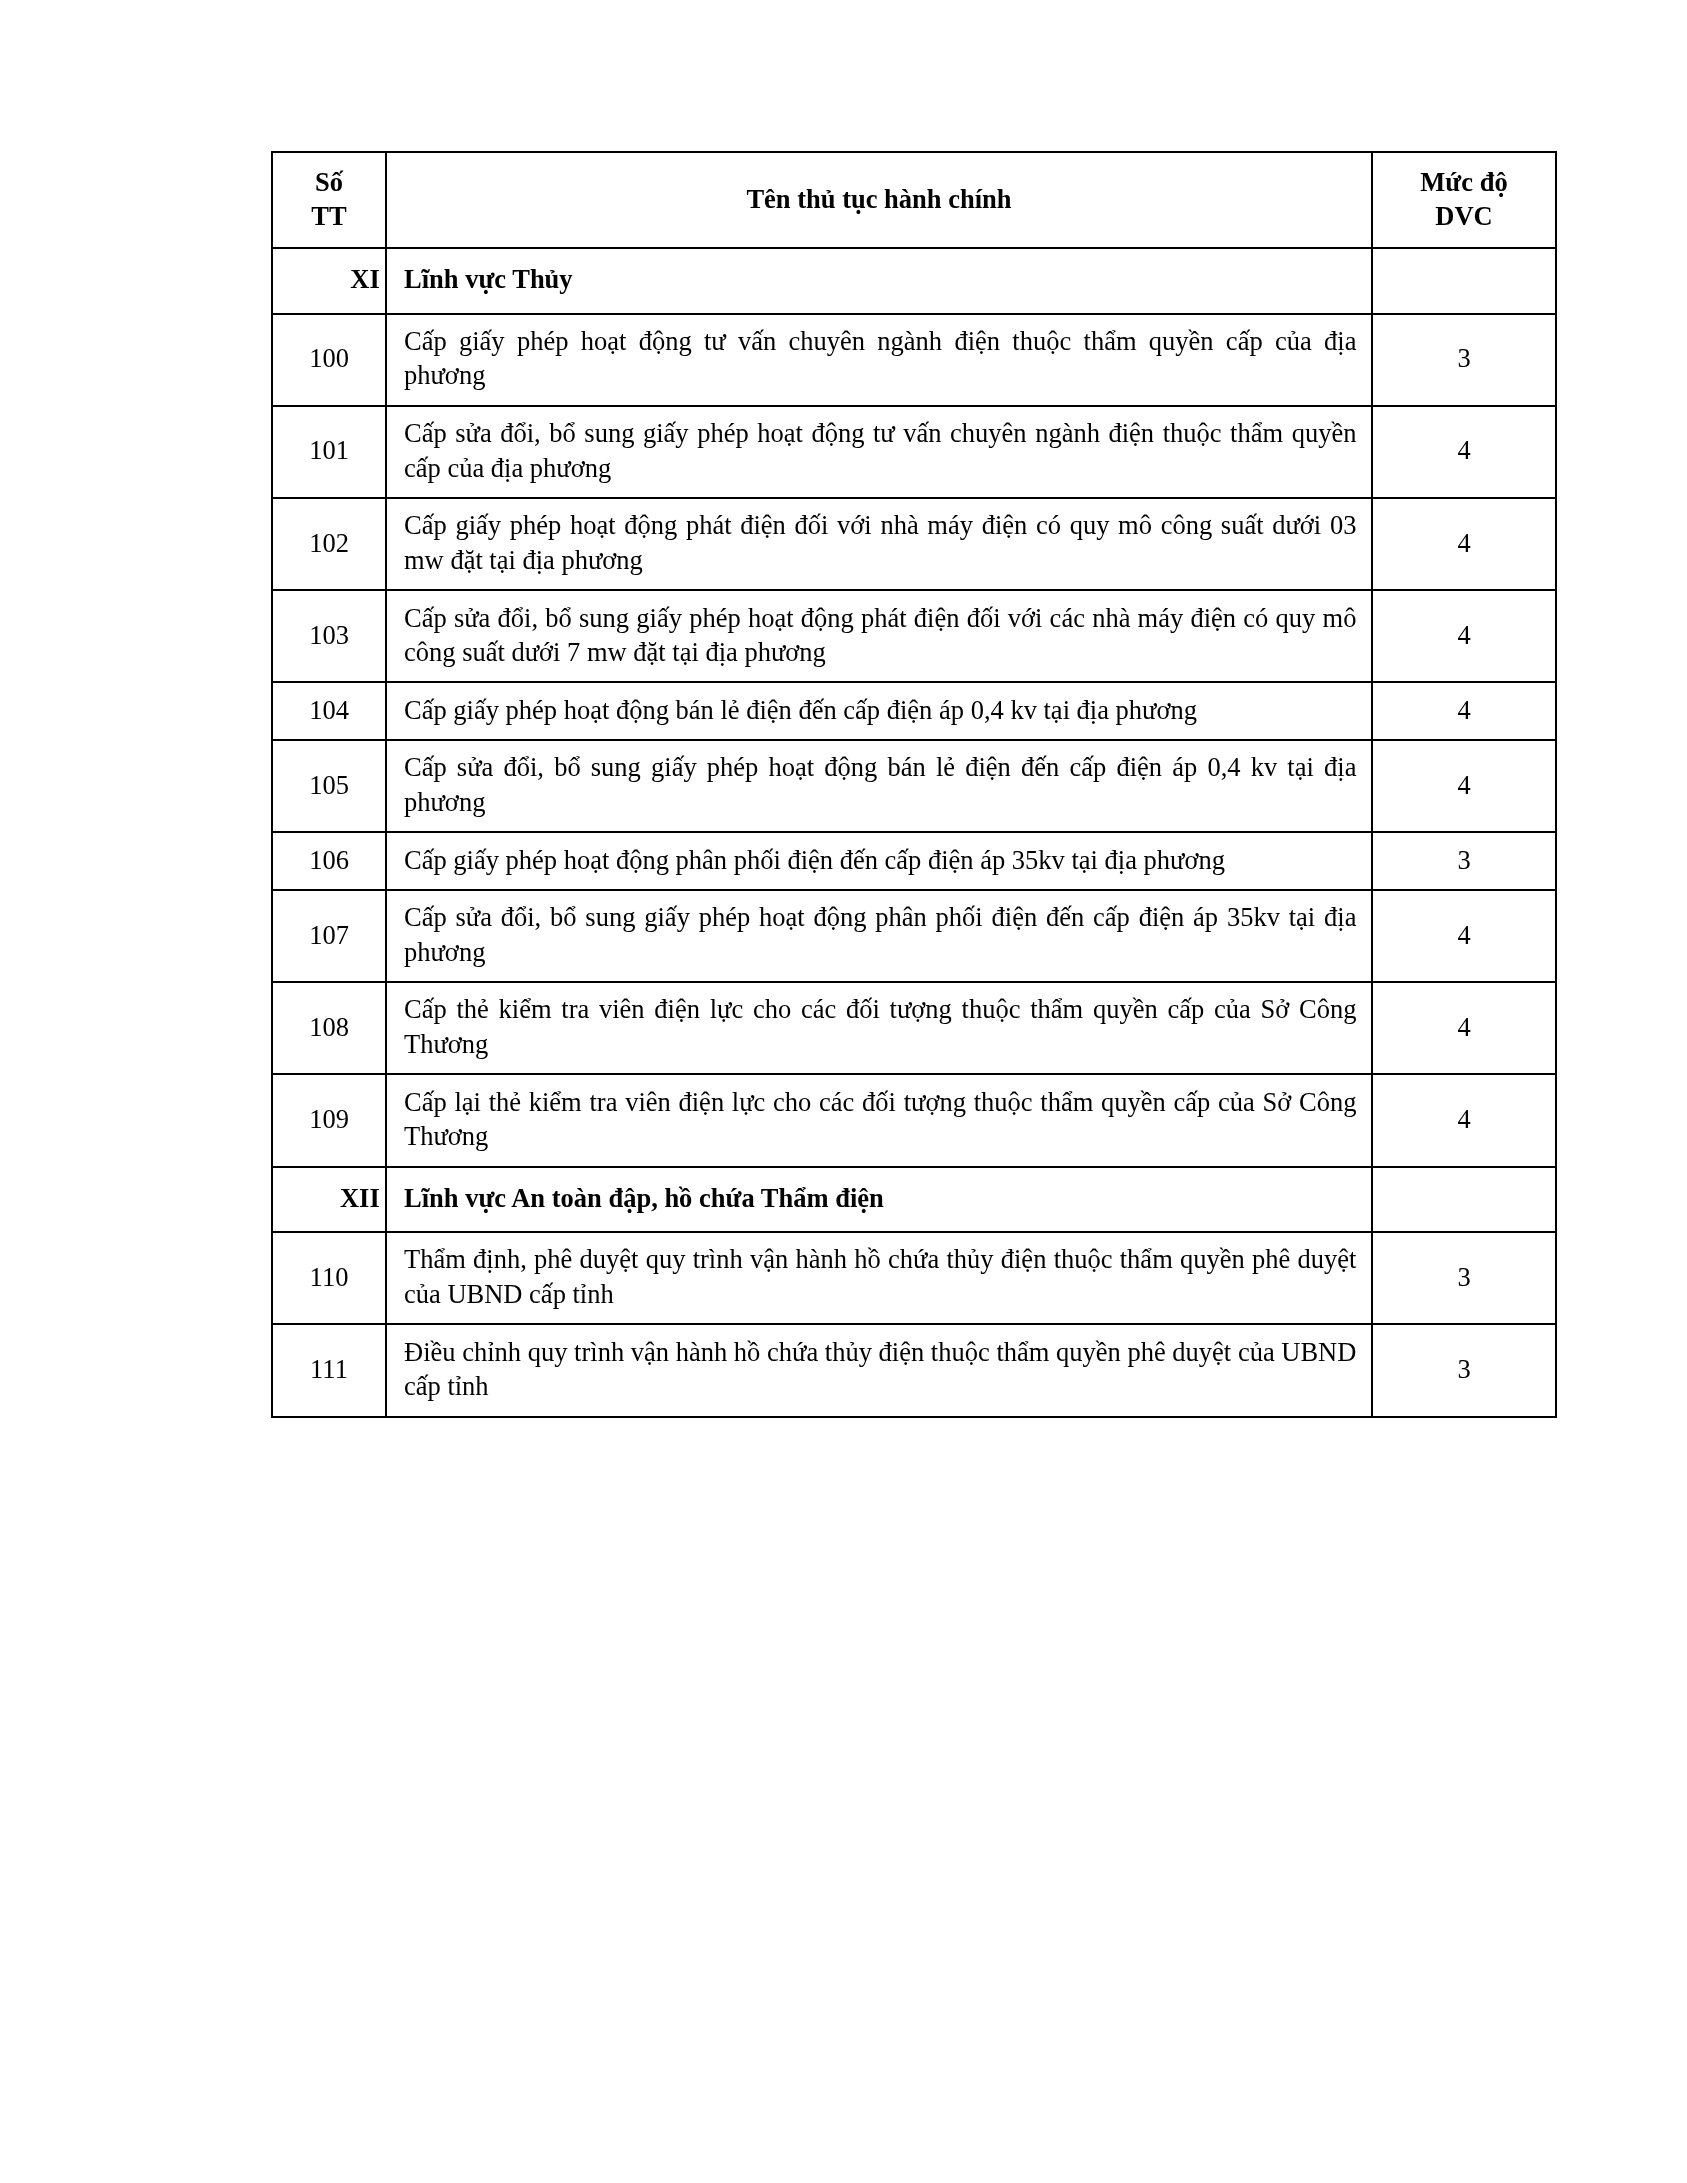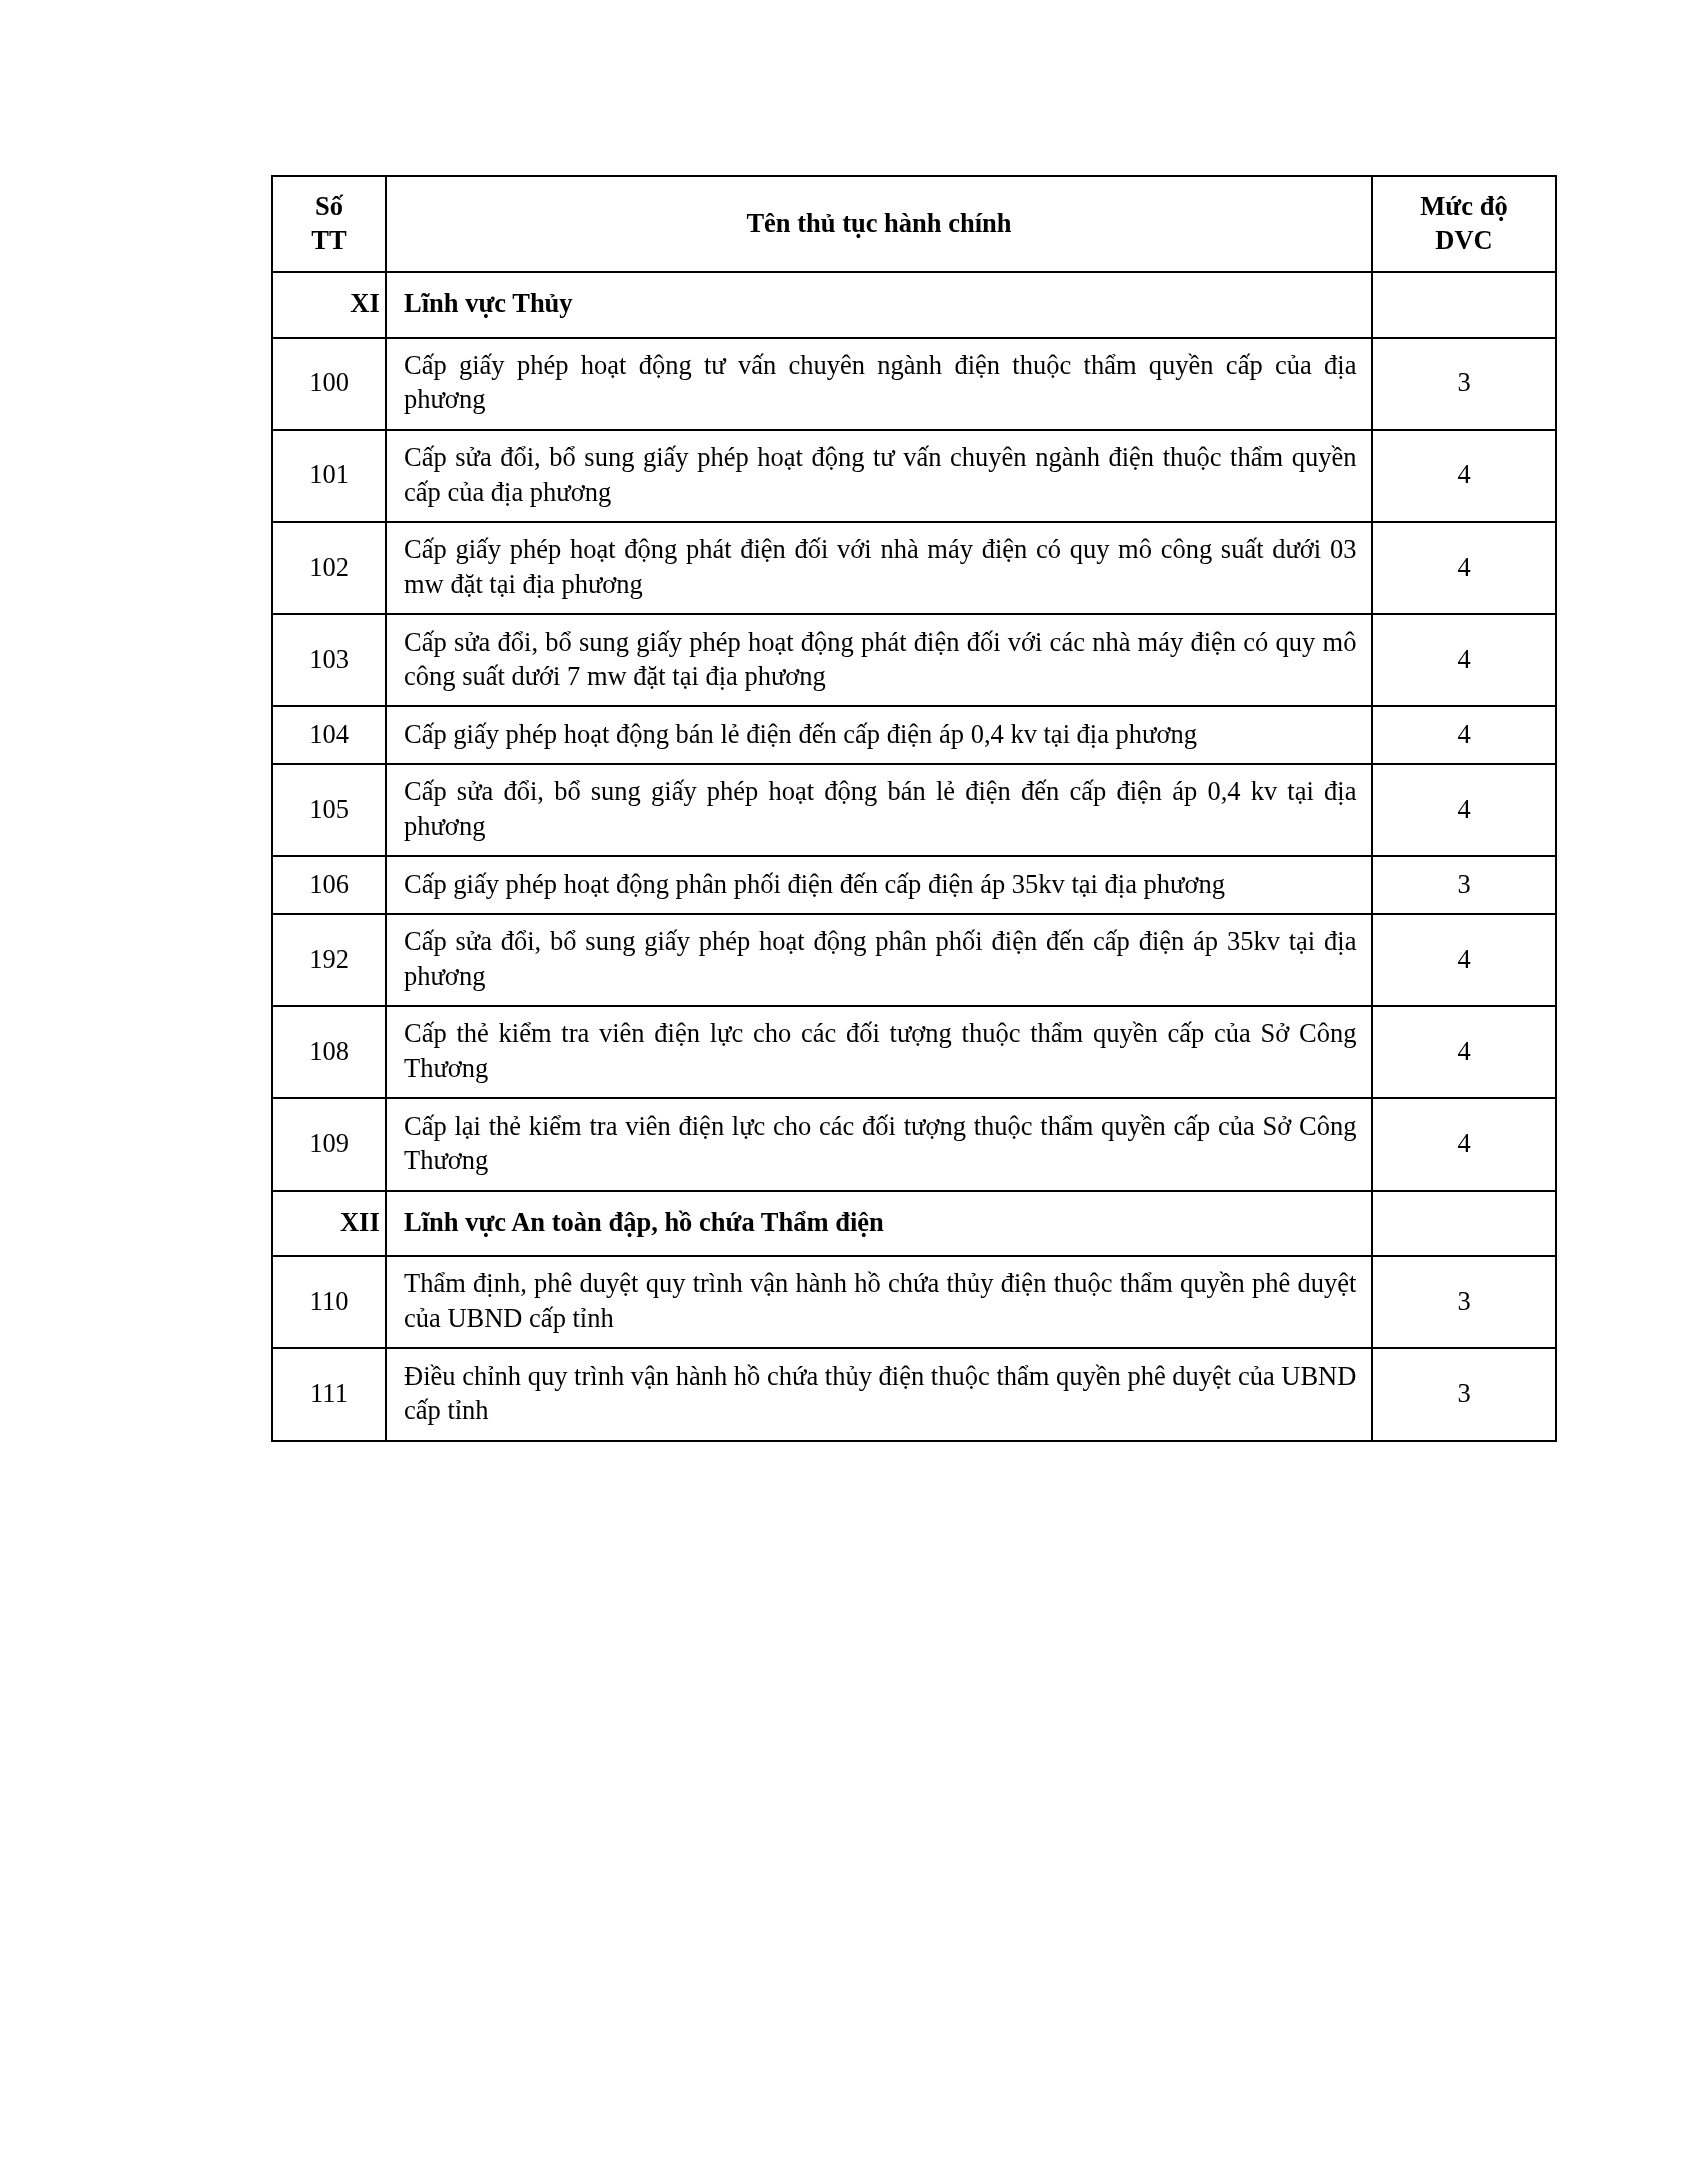--- a/index.html
+++ b/index.html
@@ -17,21 +17,20 @@
   .page {
     box-sizing: border-box;
     width: 1687px;
     height: 2183px;
     padding: 151px 132px 0 271px;
   }
   table.tthc {
     border-collapse: collapse;
     width: 1283px;
     table-layout: fixed;
-    margin-top: 24px;
   }
   table.tthc col.c-stt { width: 114px; }
   table.tthc col.c-name { width: 986px; }
   table.tthc col.c-muc { width: 184px; }
 
   table.tthc th, table.tthc td {
     border: 2px solid #000000;
     vertical-align: middle;
     font-size: 26.5px;
     line-height: 1.30;
@@ -129,21 +128,21 @@
         <td class="stt">105</td>
         <td class="name">Cấp sửa đổi, bổ sung giấy phép hoạt động bán lẻ điện đến cấp điện áp 0,4 kv tại địa phương</td>
         <td class="muc">4</td>
       </tr>
       <tr>
         <td class="stt">106</td>
         <td class="name">Cấp giấy phép hoạt động phân phối điện đến cấp điện áp 35kv tại địa phương</td>
         <td class="muc">3</td>
       </tr>
       <tr>
-        <td class="stt">192</td>
+        <td class="stt">107</td>
         <td class="name">Cấp sửa đổi, bổ sung giấy phép hoạt động phân phối điện đến cấp điện áp 35kv tại địa phương</td>
         <td class="muc">4</td>
       </tr>
       <tr>
         <td class="stt">108</td>
         <td class="name">Cấp thẻ kiểm tra viên điện lực cho các đối tượng thuộc thẩm quyền cấp của Sở Công Thương</td>
         <td class="muc">4</td>
       </tr>
       <tr>
         <td class="stt">109</td>

